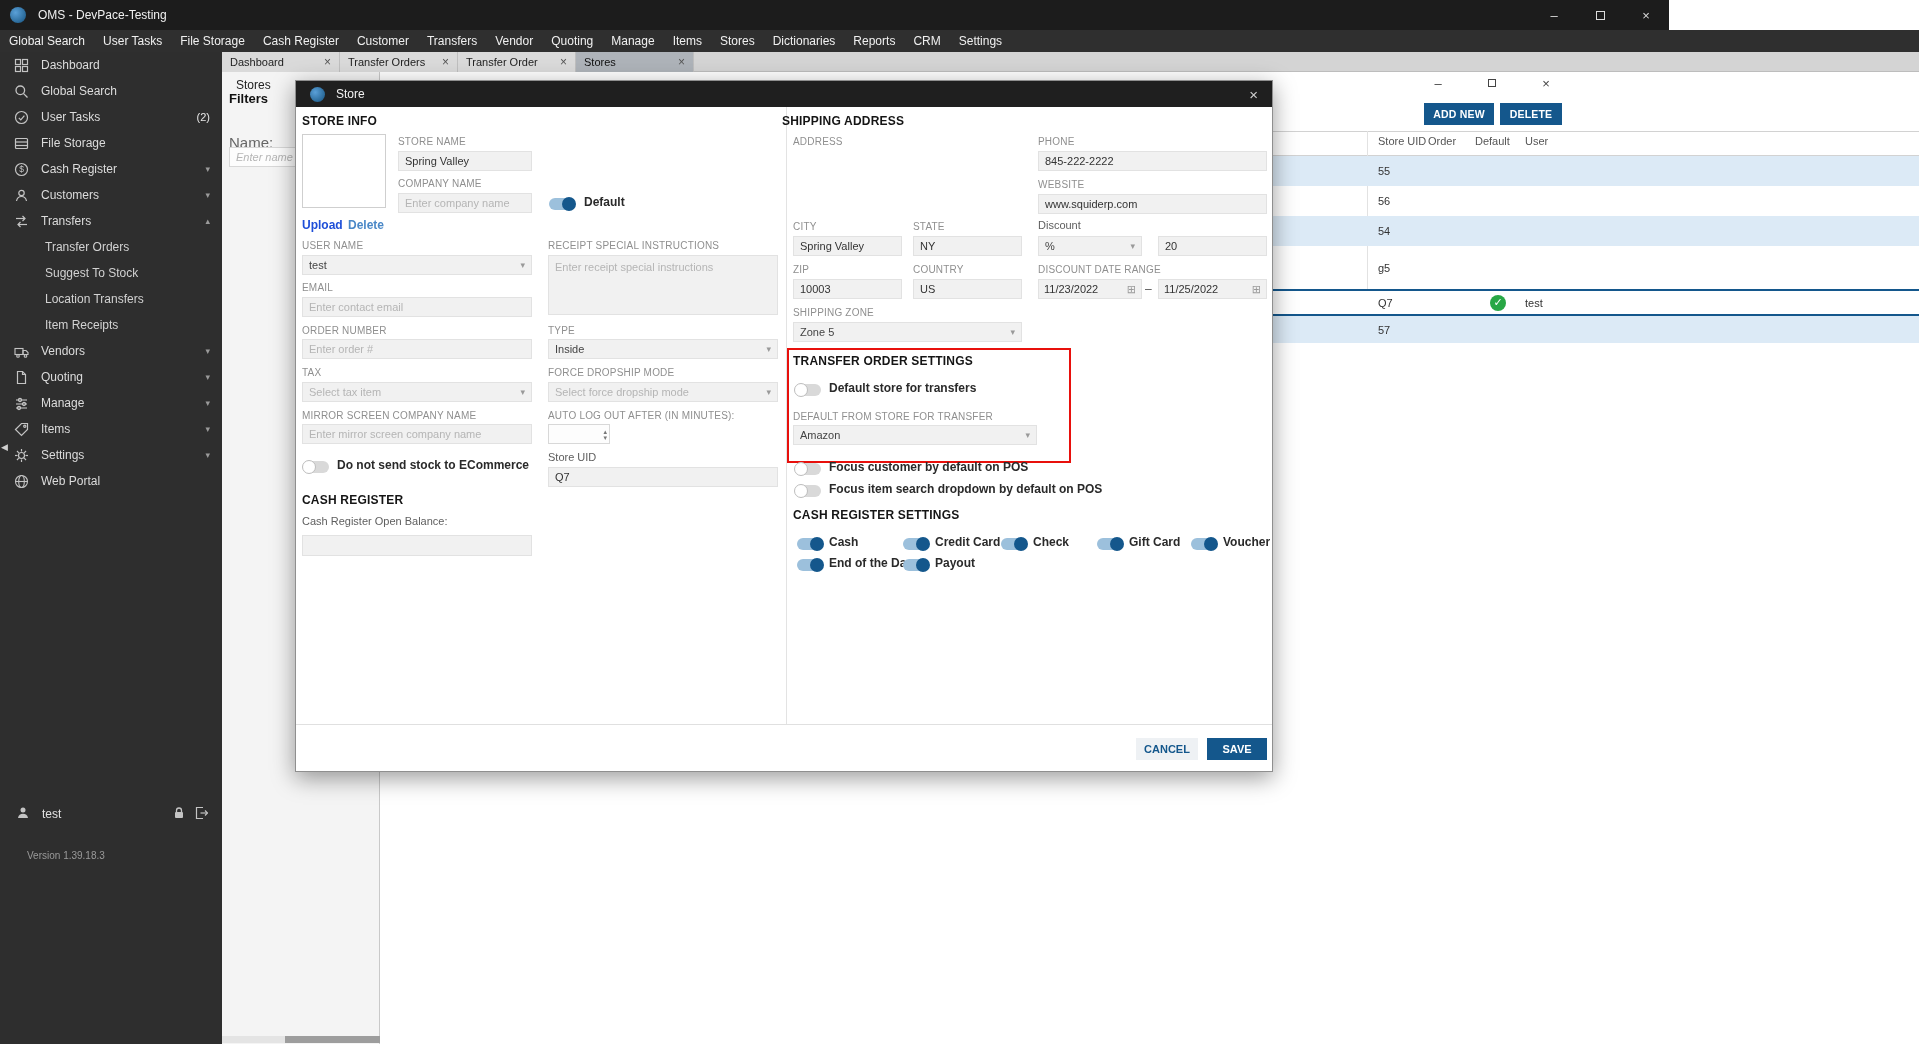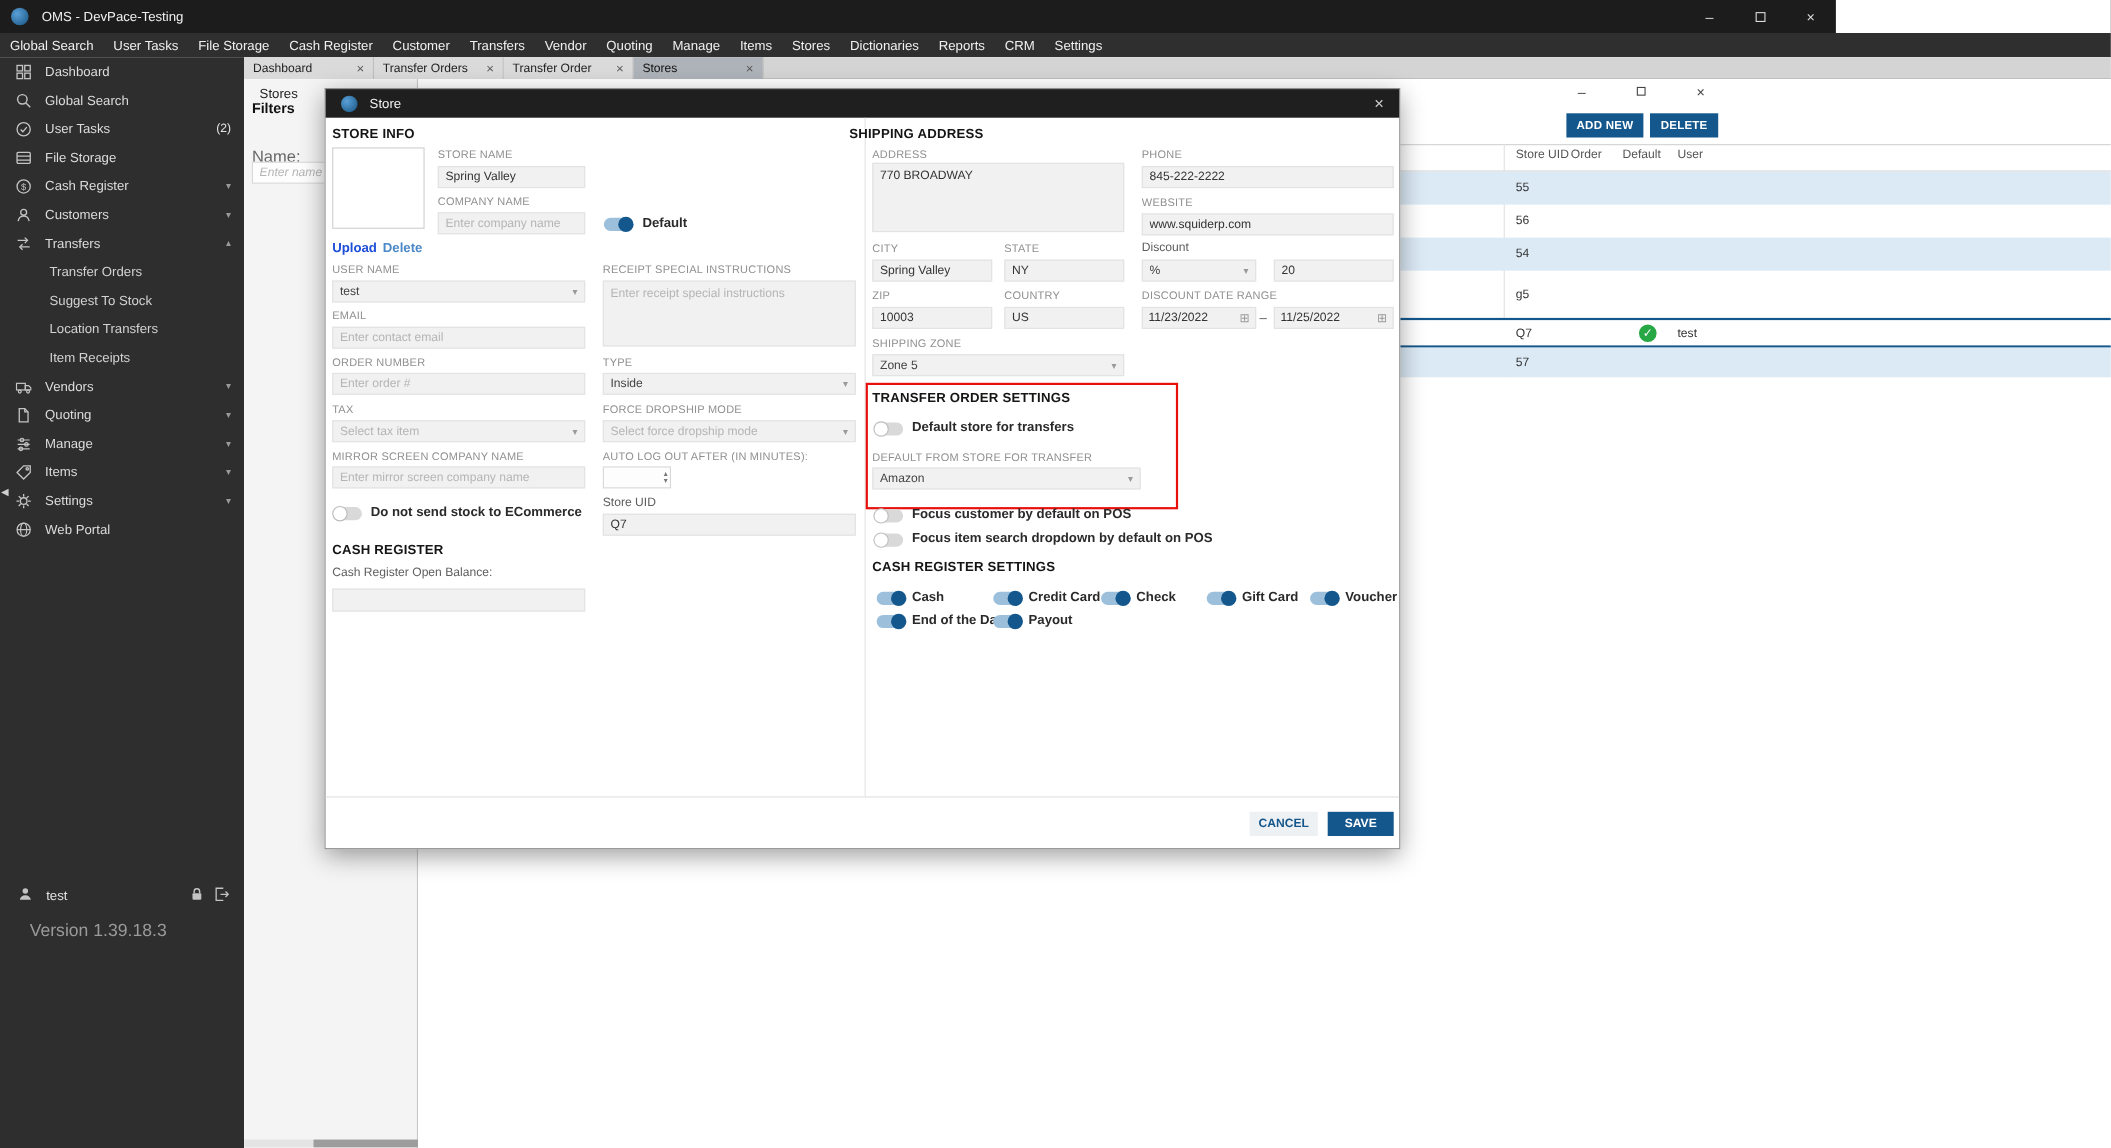--- a/index.html
+++ b/index.html
@@ -28,21 +28,21 @@
   .schev { margin-left:auto; margin-right:12px; color:#9a9a9a; font-size:9px; }
   .sbadge { margin-left:auto; margin-right:12px; color:#e6e6e6; font-size:11px; }
   .collapse-arrow { position:absolute; left:1px; top:390px; color:#cfcfcf; font-size:9px; }
   .sfoot { position:absolute; left:0; top:750px; width:222px; }
   .sfoot .urow { display:flex; align-items:center; height:24px; color:#e2e2e2; font-size:12px; }
   .sfoot .urow svg { width:14px; height:14px; }
   .uico { margin-left:16px; }
   .uname { margin-left:12px; }
   .lockico { margin-left:auto; }
   .outico { margin-left:8px; margin-right:14px; }
-  .ver { margin-left:27px; margin-top:12px; color:#9a9a9a; font-size:16px; }
+  .ver { margin-left:27px; margin-top:24px; color:#9a9a9a; font-size:10px; }
 
   
   .main { position:absolute; left:222px; top:52px; width:1697px; height:992px; background:#fff; }
   .tabbar { position:absolute; left:0; top:0; width:1697px; height:20px; background:#d4d4d4; display:flex; border-bottom:1px solid #bdbdbd; }
   .tab { width:118px; height:20px; display:flex; align-items:center; font-size:11px; color:#222; padding:0 8px; border-right:1px solid #bfbfbf; cursor:pointer; background:#dadada; }
   .tab.active { background:#aeb3b9; color:#101010; }
   .tclose { margin-left:auto; color:#555; font-size:12px; line-height:12px; cursor:pointer; }
 
   .content { position:absolute; left:0; top:20px; width:1697px; height:972px; background:#fff; }
 
@@ -479,26 +479,23 @@
           <span>▾</span>
         </span>
     </div>
 
     <span class="flabel2" style="left:252px;top:370px">Store UID</span>
     <input class="finput" style="left: 252px; top: 386px; width: 230px;" value="Q7">
 
     <div class="vdiv" style="left:490px;top:26px;height:617px"></div>
     <div class="hdiv" style="top:643px"></div>
 
-    <span class="sect" style="left:476px;top:33px">SHIPPING ADDRESS</span>
+    <span class="sect" style="left:486px;top:33px">SHIPPING ADDRESS</span>
 
     <span class="flabel" style="left:497px;top:55px">ADDRESS</span>
-    <div class="ftext" style="left:497px;top:67px;width:229px;height:63px">
-      <span>770 BROADWAY</span>
-    </div>
 
     <span class="flabel" style="left:742px;top:55px">PHONE</span>
     <input class="finput" style="left: 742px; top: 70px; width: 229px;" value="845-222-2222">
 
     <span class="flabel" style="left:742px;top:98px">WEBSITE</span>
     <input class="finput" style="left: 742px; top: 113px; width: 229px;" value="www.squiderp.com">
 
     <span class="flabel" style="left:497px;top:140px">CITY</span>
     <input class="finput" style="left: 497px; top: 155px; width: 109px;" value="Spring Valley">
 

